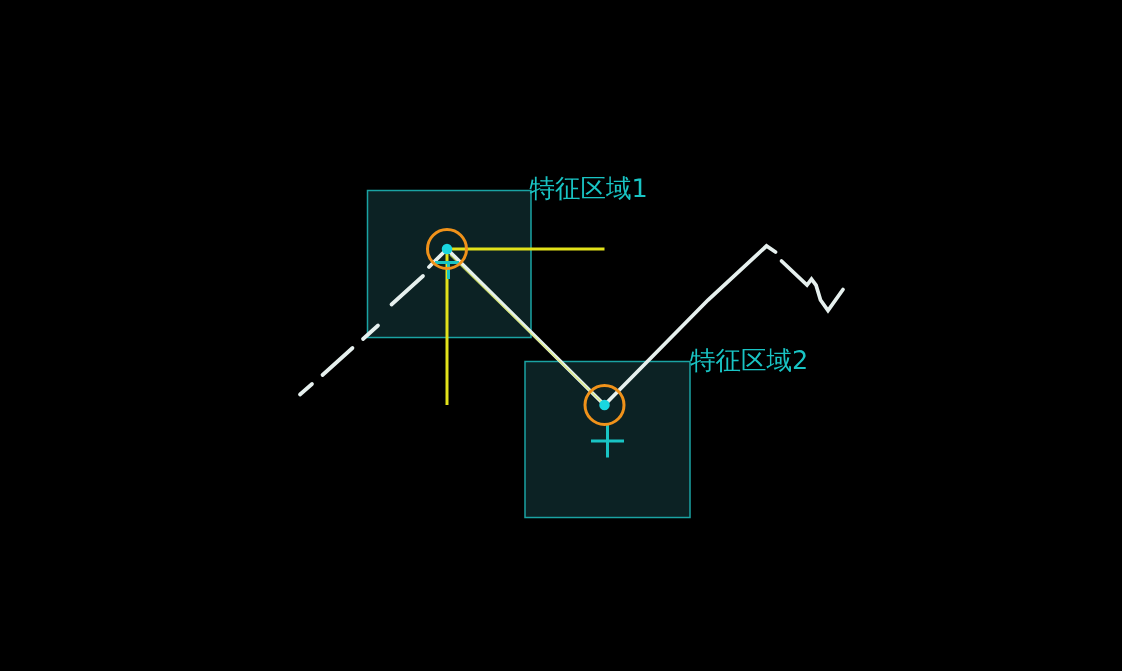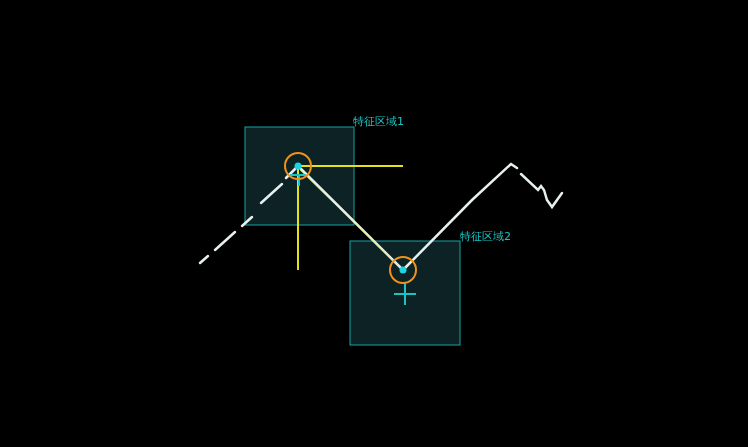--- a/index.html
+++ b/index.html
@@ -1,18 +1,18 @@
 <!DOCTYPE html>
 <html><head>
 <meta charset="utf-8">
 <style>
   html, body { margin:0; padding:0; background:#000; }
   body { width:748px; height:447px; overflow:hidden; position:relative; font-family:"DejaVu Sans", sans-serif; }
   #canvas { position:absolute; left:0; top:0; }
-  .label { position:absolute; font-size:11px; white-space:nowrap; }
+  .label { position:absolute; font-size:17px; white-space:nowrap; }
 </style>
 </head>
 <body>
 
 <svg id="canvas" width="748" height="447" xmlns="http://www.w3.org/2000/svg">
 
   <rect x="245" y="127" width="109" height="98" fill="#0c2224" stroke="#1aa3a3" stroke-width="1"></rect>
   <rect x="350" y="241" width="110" height="104" fill="#0c2224" stroke="#1aa3a3" stroke-width="1"></rect>
 
   <g stroke="#e6f0ee" stroke-width="2.5" stroke-linecap="round" fill="none">

